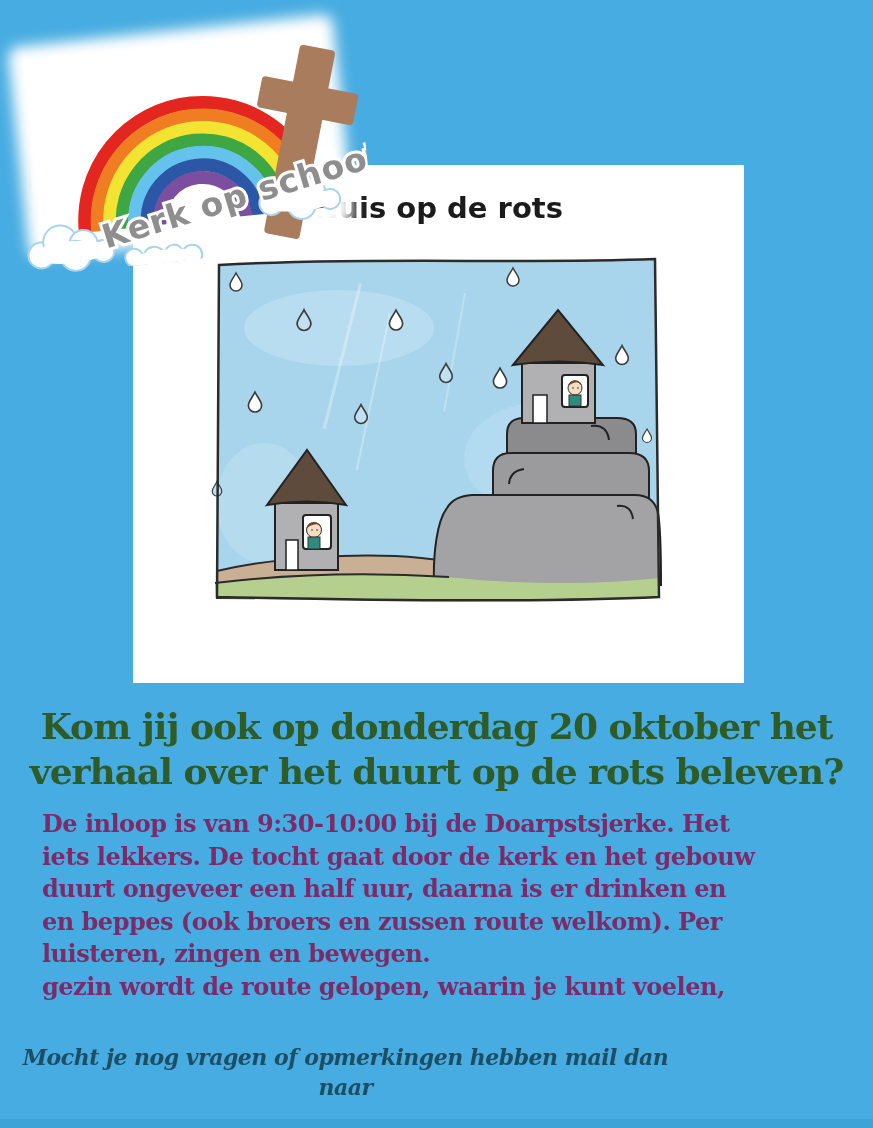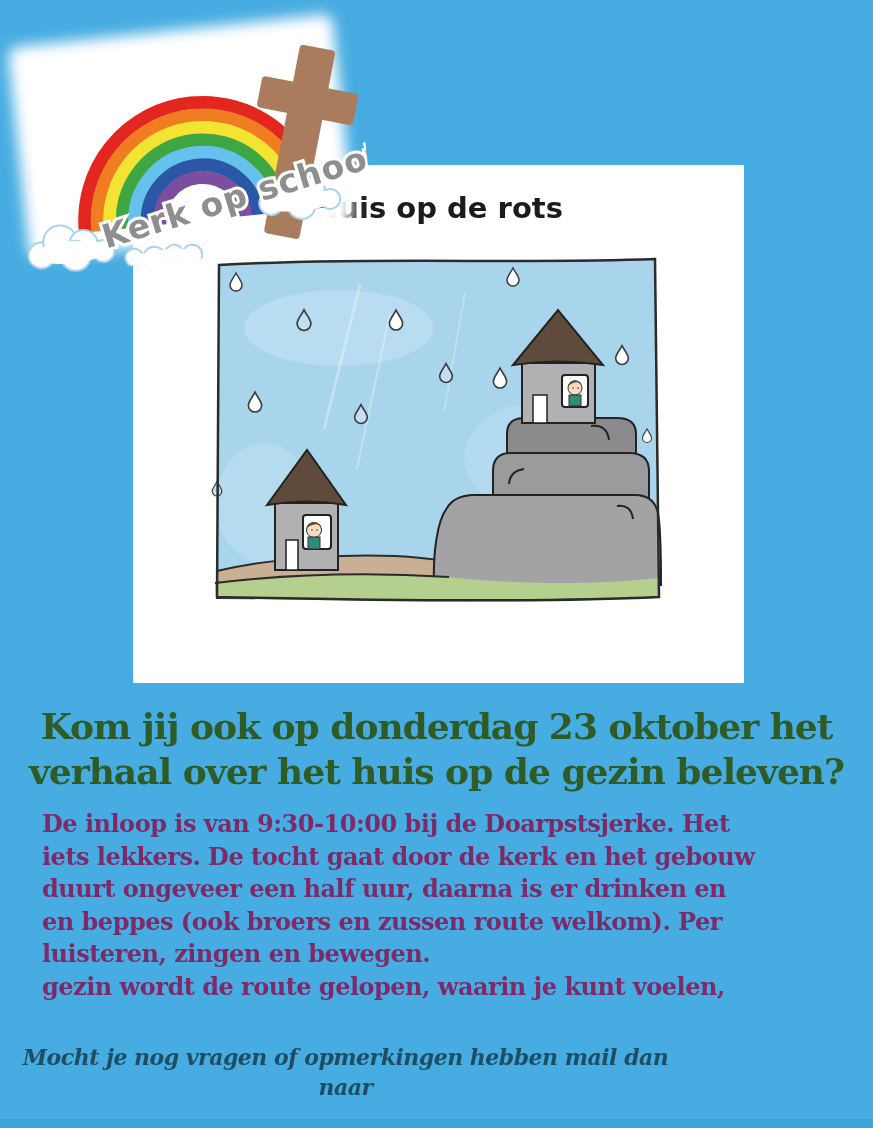--- a/index.html
+++ b/index.html
@@ -199,22 +199,22 @@
           <circle cx="292" cy="201" r="14"></circle>
           <ellipse cx="292" cy="197" rx="36" ry="10" stroke="none"></ellipse>
         </g>
       </g>
 
       <text x="93" y="224" transform="rotate(-11 93 224)" font-family="DejaVu Sans, sans-serif" font-weight="bold" font-size="33" fill="#8E8E8E" stroke="#ffffff" stroke-width="6" paint-order="stroke" letter-spacing="1">Kerk op schoot</text>
     </svg>
   </div>
 
   <div class="heading">
-    <div>Kom jij ook op donderdag 23 oktober het</div>
-    <div>verhaal over het huis op de gezin beleven?</div>
+    <div>Kom jij ook op donderdag 20 oktober het</div>
+    <div>verhaal over het duurt op de rots beleven?</div>
   </div>
 
   <div class="bodytext">
     <div>De inloop is van 9:30-10:00 bij de Doarpstsjerke. Het</div>
     <div>iets lekkers. De tocht gaat door de kerk en het gebouw</div>
     <div>duurt ongeveer een half uur, daarna is er drinken en</div>
     <div>en beppes (ook broers en zussen route welkom). Per</div>
     <div>luisteren, zingen en bewegen.</div>
     <div>gezin wordt de route gelopen, waarin je kunt voelen,</div>
   </div>

